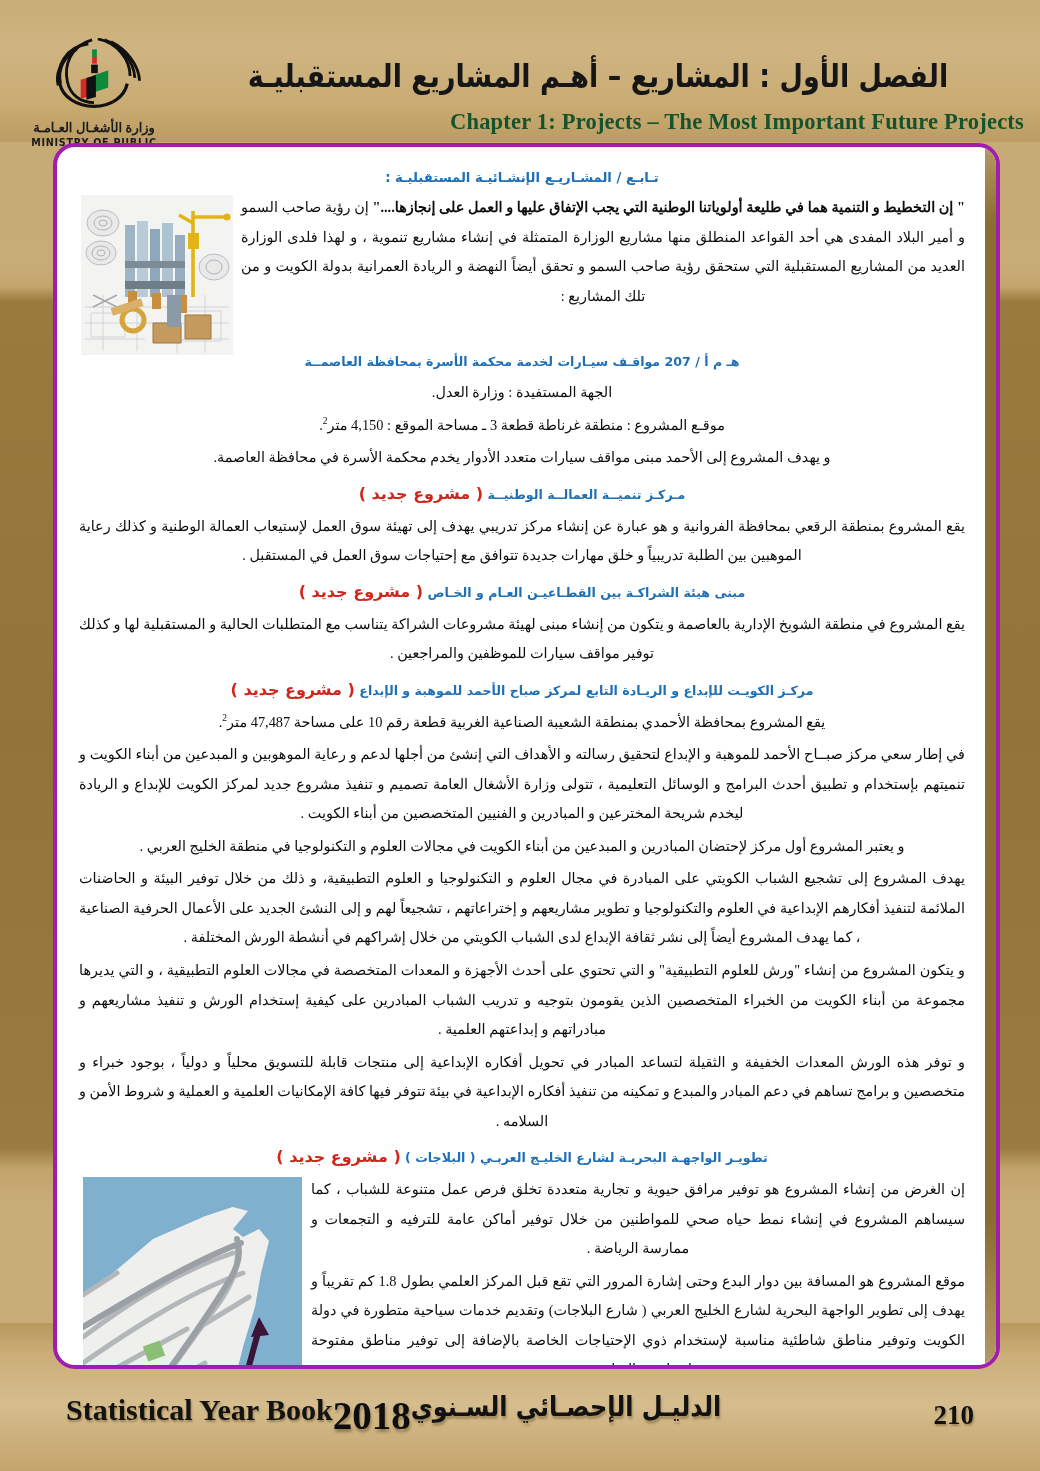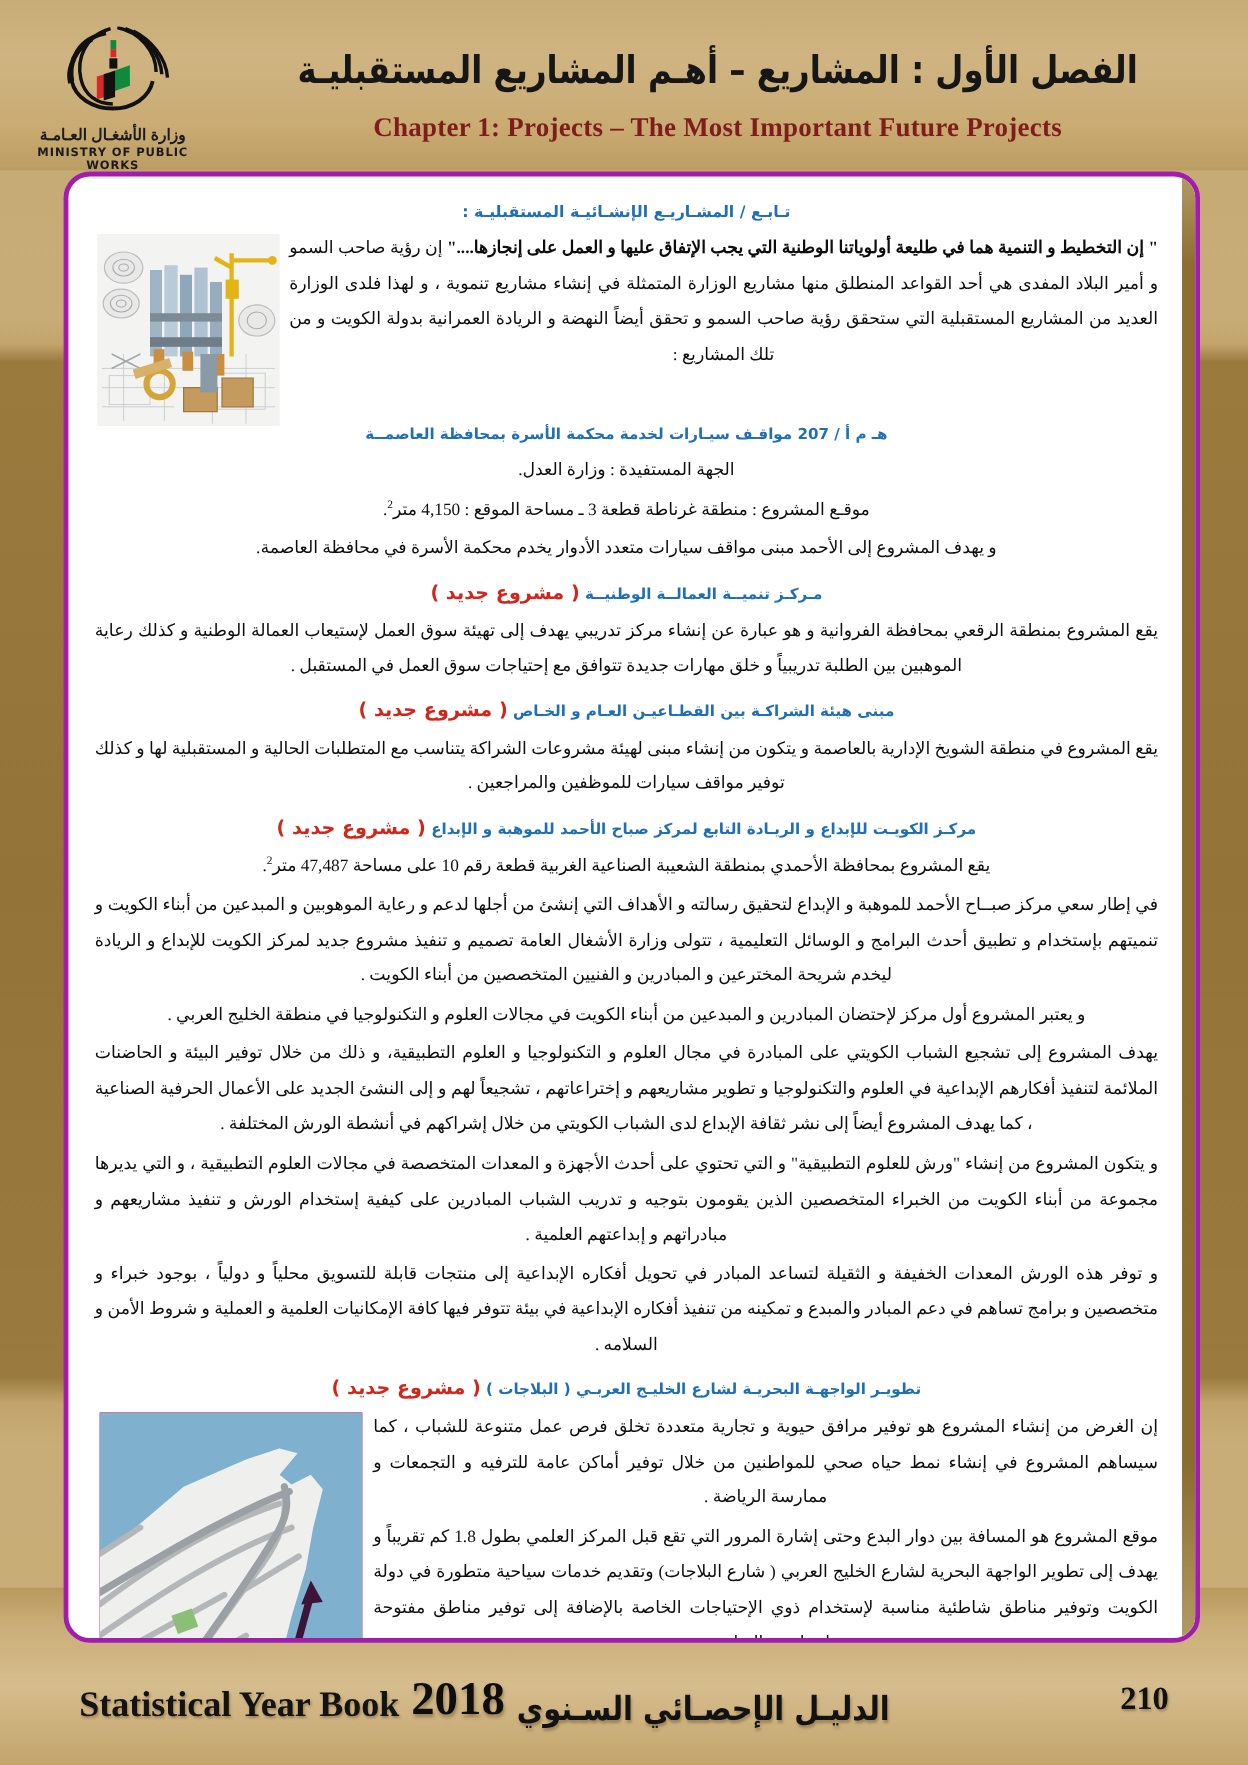--- a/index.html
+++ b/index.html
@@ -39,21 +39,21 @@
   .frame-bottom {
     position: absolute;
     left: 0; right: 0; bottom: 0;
     height: 148px;
     background: linear-gradient(180deg, #b8995d 0%, #cbae79 22%, #d6bd8e 55%, #c3a46b 100%);
   }
 
   
   .header {
     position: absolute;
-    top: 0; left: 0; right: 0;
+    top: 16px; left: 0; right: 0;
     height: 142px;
     display: flex;
     align-items: flex-start;
     padding: 14px 16px 0 16px;
   }
   .header-titles {
     flex: 1;
     text-align: center;
     padding-top: 30px;
   }
@@ -66,23 +66,24 @@
     direction: rtl;
     line-height: 1.15;
     transform: scaleY(1.18);
     transform-origin: center;
   }
   .title-en {
     margin-top: 18px;
     font-family: "Liberation Serif", "DejaVu Serif", serif;
     font-size: 22.5px;
     font-weight: bold;
-    color: #7f1d1d;
+    color: #14532d;
     direction: ltr;
     letter-spacing: 0.2px;
+    text-align: right;
   }
 
   
   .logo-block {
     width: 156px;
     text-align: center;
     padding-top: 8px;
     direction: rtl;
   }
   .logo-mark { width: 100%; height: 76px; }
@@ -210,22 +211,21 @@
     left: 0; right: 0; bottom: 0;
     height: 102px;
     display: flex;
     align-items: center;
     padding: 0 66px 10px 66px;
     direction: ltr;
   }
   .footer-main {
     flex: 1;
     display: flex;
-    align-items: flex-end;
-    gap: 10px;
+    align-items: flex-start;
   }
   .f-en {
     font-family: "Liberation Serif", "DejaVu Serif", serif;
     font-weight: bold;
     font-size: 30px;
     color: #131313;
     text-shadow: 1px 2px 2px rgba(90,70,35,0.45);
   }
   .f-year {
     font-family: "Liberation Serif", "DejaVu Serif", serif;

